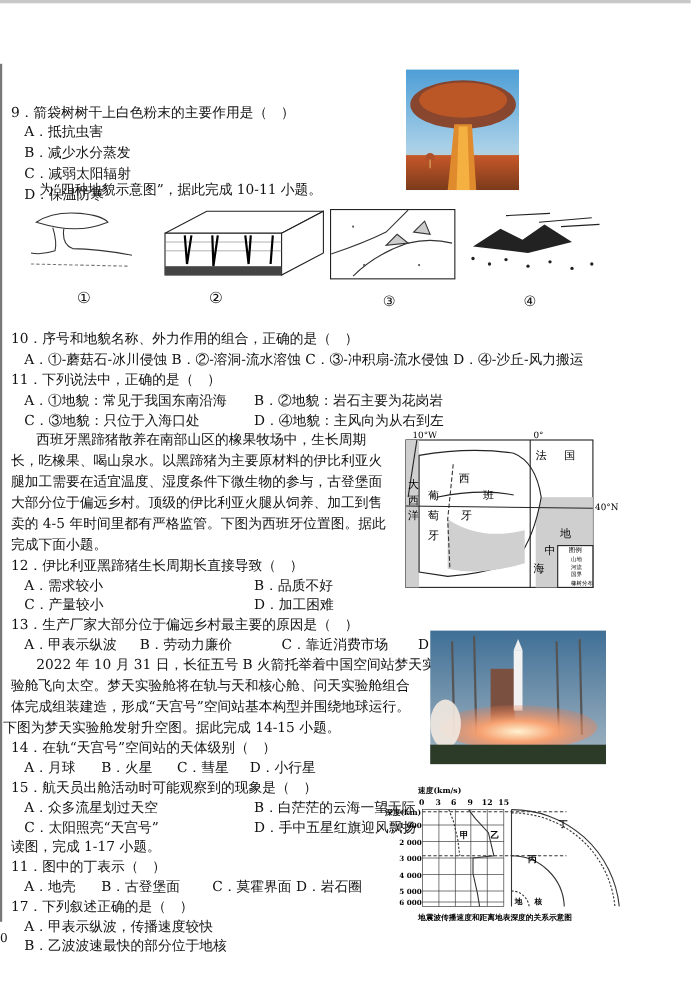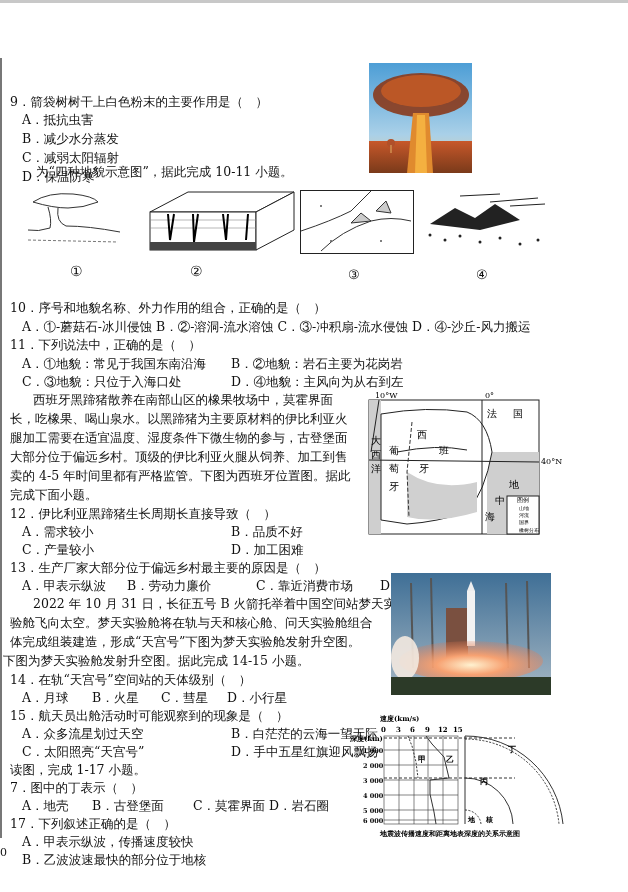--- a/index.html
+++ b/index.html
@@ -105,21 +105,21 @@
 <div class="abs" style="left:476px;top:265px;font-size:13px;">④</div>
 
 <div class="abs q" style="top:298px">10．序号和地貌名称、外力作用的组合，正确的是（　）</div>
 <div class="abs opt" style="top:317px">A．①-蘑菇石-冰川侵蚀 B．②-溶洞-流水溶蚀 C．③-冲积扇-流水侵蚀 D．④-沙丘-风力搬运</div>
 <div class="abs q" style="top:335px">11．下列说法中，正确的是（　）</div>
 <div class="abs opt" style="top:354px">A．①地貌：常见于我国东南沿海</div>
 <div class="abs" style="left:231px;top:354px">B．②地貌：岩石主要为花岗岩</div>
 <div class="abs opt" style="top:372px">C．③地貌：只位于入海口处</div>
 <div class="abs" style="left:231px;top:372px">D．④地貌：主风向为从右到左</div>
 
-<div class="abs" style="left:33px;top:390px">西班牙黑蹄猪散养在南部山区的橡果牧场中，莫霍界面</div>
+<div class="abs" style="left:33px;top:390px">西班牙黑蹄猪散养在南部山区的橡果牧场中，生长周期</div>
 <div class="abs" style="left:10px;top:409px">长，吃橡果、喝山泉水。以黑蹄猪为主要原材料的伊比利亚火</div>
 <div class="abs" style="left:10px;top:428px">腿加工需要在适宜温度、湿度条件下微生物的参与，古登堡面</div>
 <div class="abs" style="left:10px;top:447px">大部分位于偏远乡村。顶级的伊比利亚火腿从饲养、加工到售</div>
 <div class="abs" style="left:10px;top:466px">卖的 4-5 年时间里都有严格监管。下图为西班牙位置图。据此</div>
 <div class="abs" style="left:10px;top:485px">完成下面小题。</div>
 
 <div class="img" style="left:367px;top:392px;width:200px;height:150px;">
   <svg width="200" height="150" viewBox="0 0 200 150">
     <rect x="2" y="8" width="170" height="134" fill="#fff" stroke="#222"></rect>
     <rect x="120" y="60" width="52" height="82" fill="#cfcfcf"></rect>
@@ -163,21 +163,21 @@
 <div class="abs opt" style="top:540px">C．产量较小</div>
 <div class="abs" style="left:231px;top:540px">D．加工困难</div>
 <div class="abs q" style="top:558px">13．生产厂家大部分位于偏远乡村最主要的原因是（　）</div>
 <div class="abs opt" style="top:576px">A．甲表示纵波</div>
 <div class="abs" style="left:127px;top:576px">B．劳动力廉价</div>
 <div class="abs" style="left:256px;top:576px">C．靠近消费市场</div>
 <div class="abs" style="left:380px;top:576px">D．交通运输不便</div>
 
 <div class="abs" style="left:33px;top:594px">2022 年 10 月 31 日，长征五号 B 火箭托举着中国空间站梦天实</div>
 <div class="abs" style="left:10px;top:613px">验舱飞向太空。梦天实验舱将在轨与天和核心舱、问天实验舱组合</div>
-<div class="abs" style="left:10px;top:632px">体完成组装建造，形成“天宫号”下图为梦天实验舱发射升空图。</div>
+<div class="abs" style="left:10px;top:632px">体完成组装建造，形成“天宫号”空间站基本构型并围绕地球运行。</div>
 <div class="abs" style="left:3px;top:651px">下图为梦天实验舱发射升空图。据此完成 14-15 小题。</div>
 
 <div class="img" style="left:391px;top:573px;width:160px;height:122px;">
   <svg width="160" height="122" viewBox="0 0 160 122">
     <defs>
       <linearGradient id="rsky" x1="0" y1="0" x2="0" y2="1">
           <stop offset="0" stop-color="#3f6f96"></stop>
           <stop offset="1" stop-color="#a7b8c4"></stop>
         </linearGradient>
       <radialGradient id="fire" cx="0.5" cy="0.6" r="0.6">
@@ -207,21 +207,21 @@
 <div class="abs" style="left:92px;top:688px">B．火星</div>
 <div class="abs" style="left:161px;top:688px">C．彗星</div>
 <div class="abs" style="left:227px;top:688px">D．小行星</div>
 <div class="abs q" style="top:706px">15．航天员出舱活动时可能观察到的现象是（　）</div>
 <div class="abs opt" style="top:724px">A．众多流星划过天空</div>
 <div class="abs" style="left:231px;top:724px">B．白茫茫的云海一望无际</div>
 <div class="abs opt" style="top:742px">C．太阳照亮“天宫号”</div>
 <div class="abs" style="left:231px;top:742px">D．手中五星红旗迎风飘扬</div>
 
 <div class="abs q" style="top:760px">读图，完成 1-17 小题。</div>
-<div class="abs q" style="top:778px">7．图中的丁表示（　）</div>
+<div class="abs q" style="top:778px">11．图中的丁表示（　）</div>
 <div class="abs opt" style="top:796px">A．地壳</div>
 <div class="abs" style="left:92px;top:796px">B．古登堡面</div>
 <div class="abs" style="left:193px;top:796px">C．莫霍界面 D．岩石圈</div>
 <div class="abs q" style="top:814px">17．下列叙述正确的是（　）</div>
 <div class="abs opt" style="top:832px">A．甲表示纵波，传播速度较快</div>
 <div class="abs opt" style="top:850px">B．乙波波速最快的部分位于地核</div>
 
 <div class="img" style="left:350px;top:712px;width:220px;height:130px;font-weight:bold;">
   <svg width="220" height="130" viewBox="0 0 220 130">
     <text x="30" y="9" font-size="7">速度(km/s)</text>

